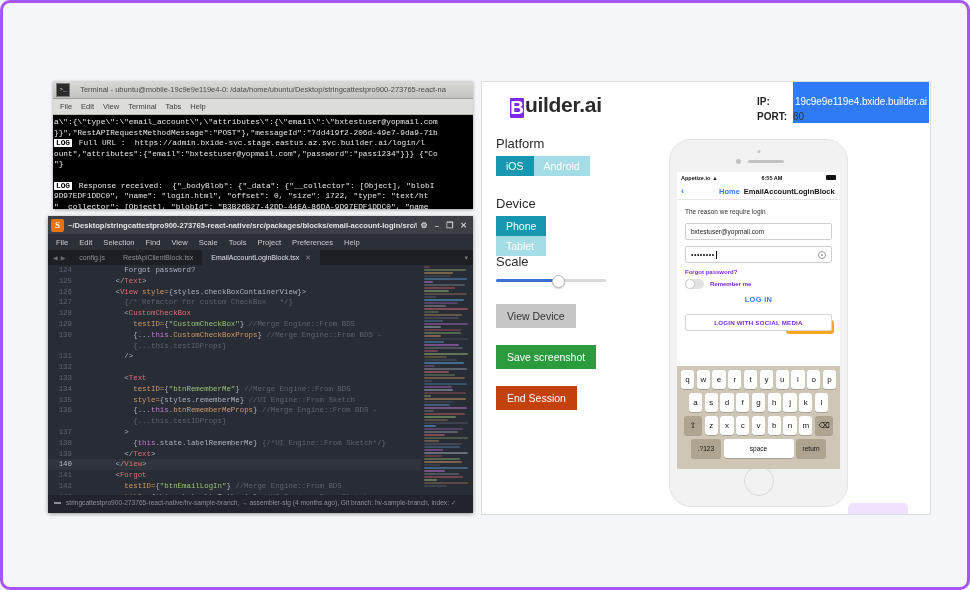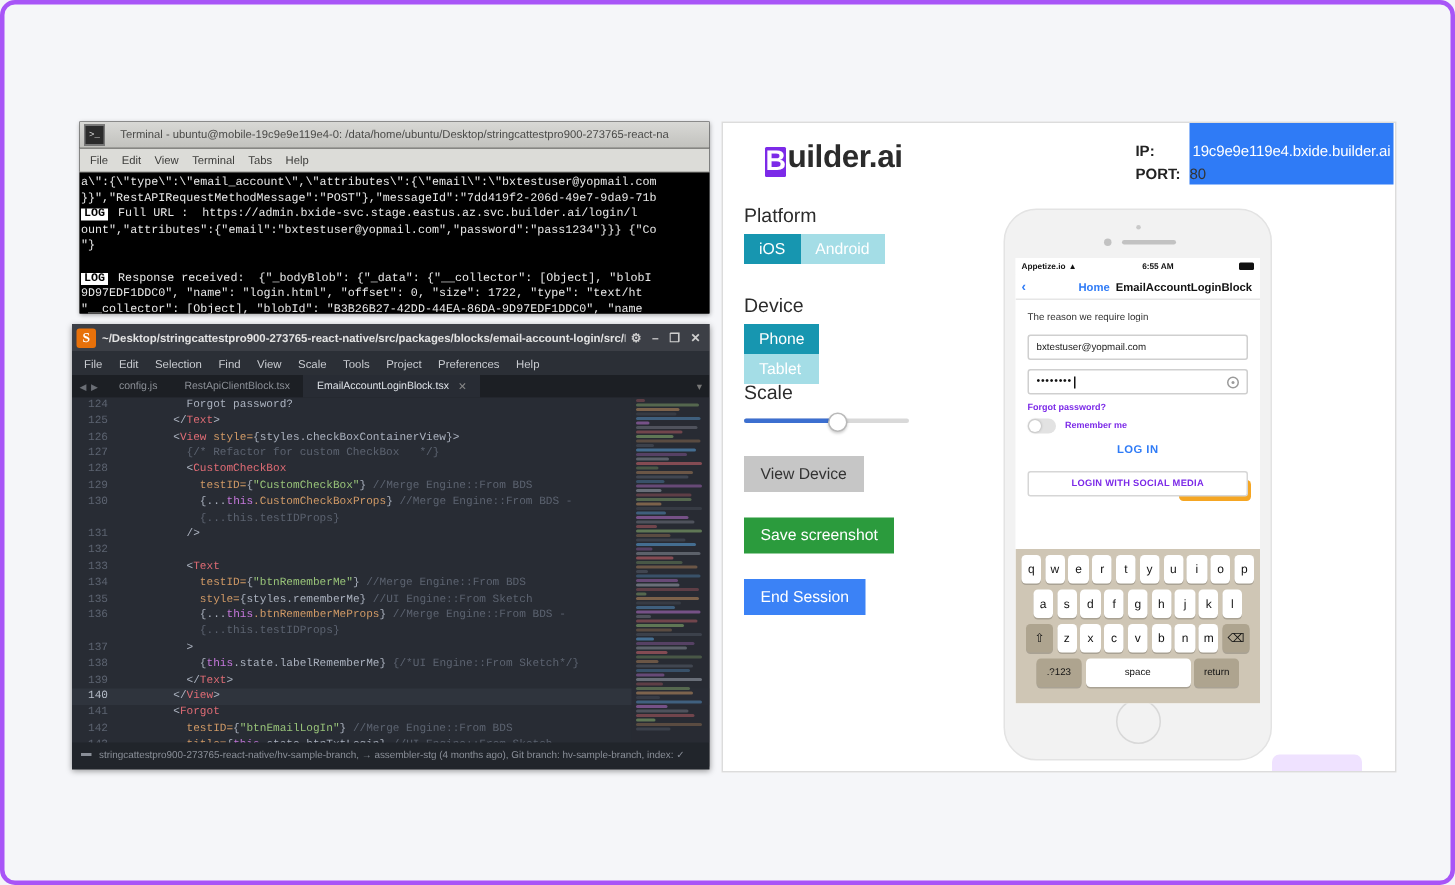--- a/index.html
+++ b/index.html
@@ -170,21 +170,21 @@
   .sl-track{position:absolute;top:5px;left:0;width:110px;height:3px;background:#d9d9d9;border-radius:2px;}
   .sl-fill{position:absolute;top:5px;left:0;width:62px;height:3px;background:#3c6fd0;border-radius:2px;}
   .sl-knob{position:absolute;top:1px;left:56px;width:11px;height:11px;border-radius:50%;background:#fff;border:1px solid #b9b9b9;box-shadow:0 1px 2px rgba(0,0,0,.2);}
 
   .btn{
     position:absolute;left:14px;border:none;font-size:10.5px;
     padding:6px 11px;cursor:pointer;font-family:"Liberation Sans",sans-serif;
   }
   .btn-shake{background:#c6c6c6;color:#333;}
   .btn-save{background:#2b9b3d;color:#fff;}
-  .btn-end{background:#3b82f6;color:#fff;}
+  .btn-end{background:#c2410c;color:#fff;}
 
   
   .phone{
     position:absolute;left:666px;top:136px;width:179px;height:368px;
     background:#f2f2f2;border:1px solid #e3e3e3;
     border-radius:22px;box-sizing:border-box;
   }
   .ph-cam{position:absolute;left:50%;top:10px;width:3px;height:3px;border-radius:50%;background:#c9c9c9;transform:translateX(-50%);}
   .ph-dot{position:absolute;left:66px;top:19px;width:5px;height:5px;border-radius:50%;background:#c2c2c2;}
   .ph-spk{position:absolute;left:78px;top:20px;width:36px;height:3px;border-radius:2px;background:#c2c2c2;}

